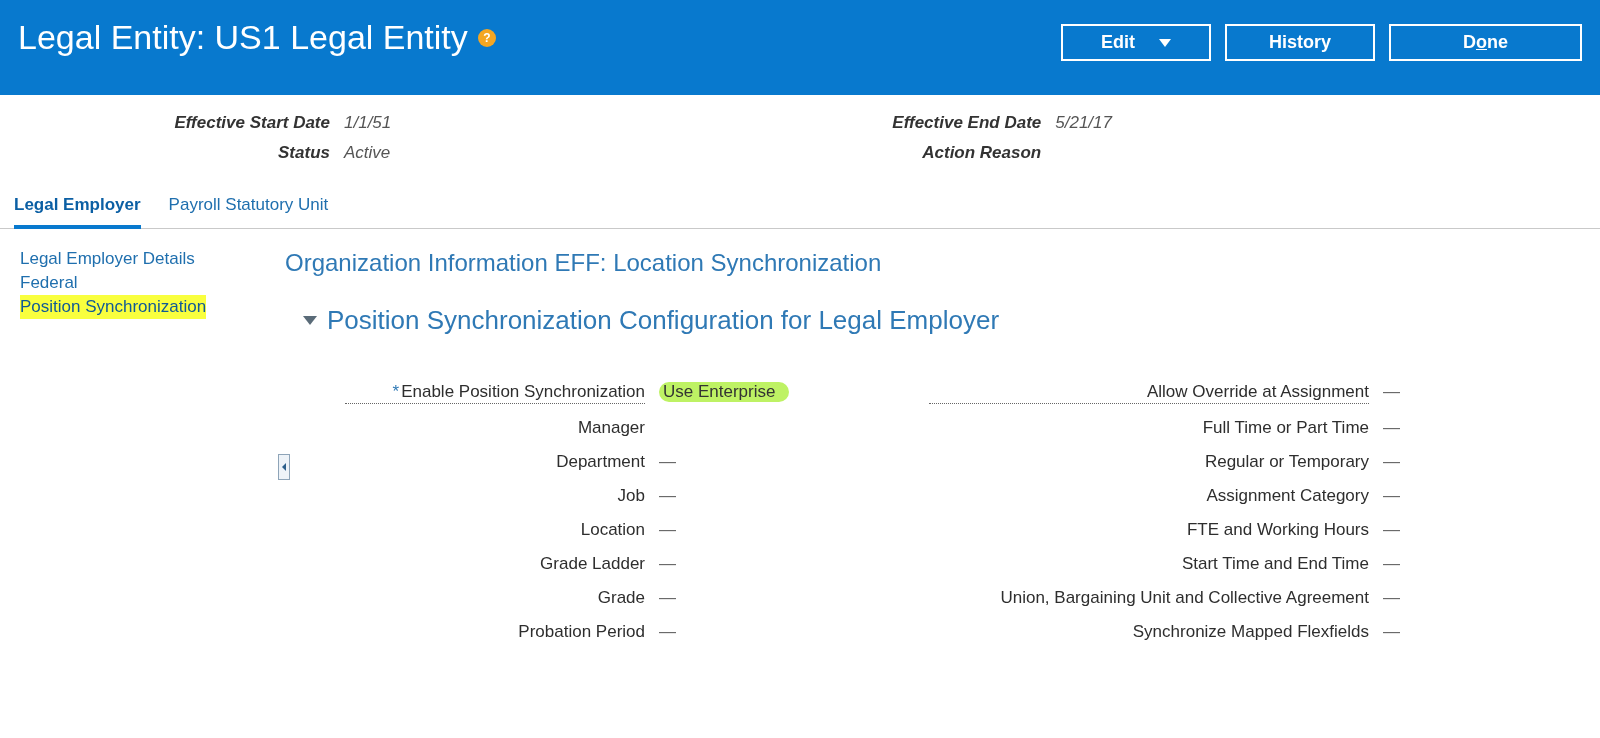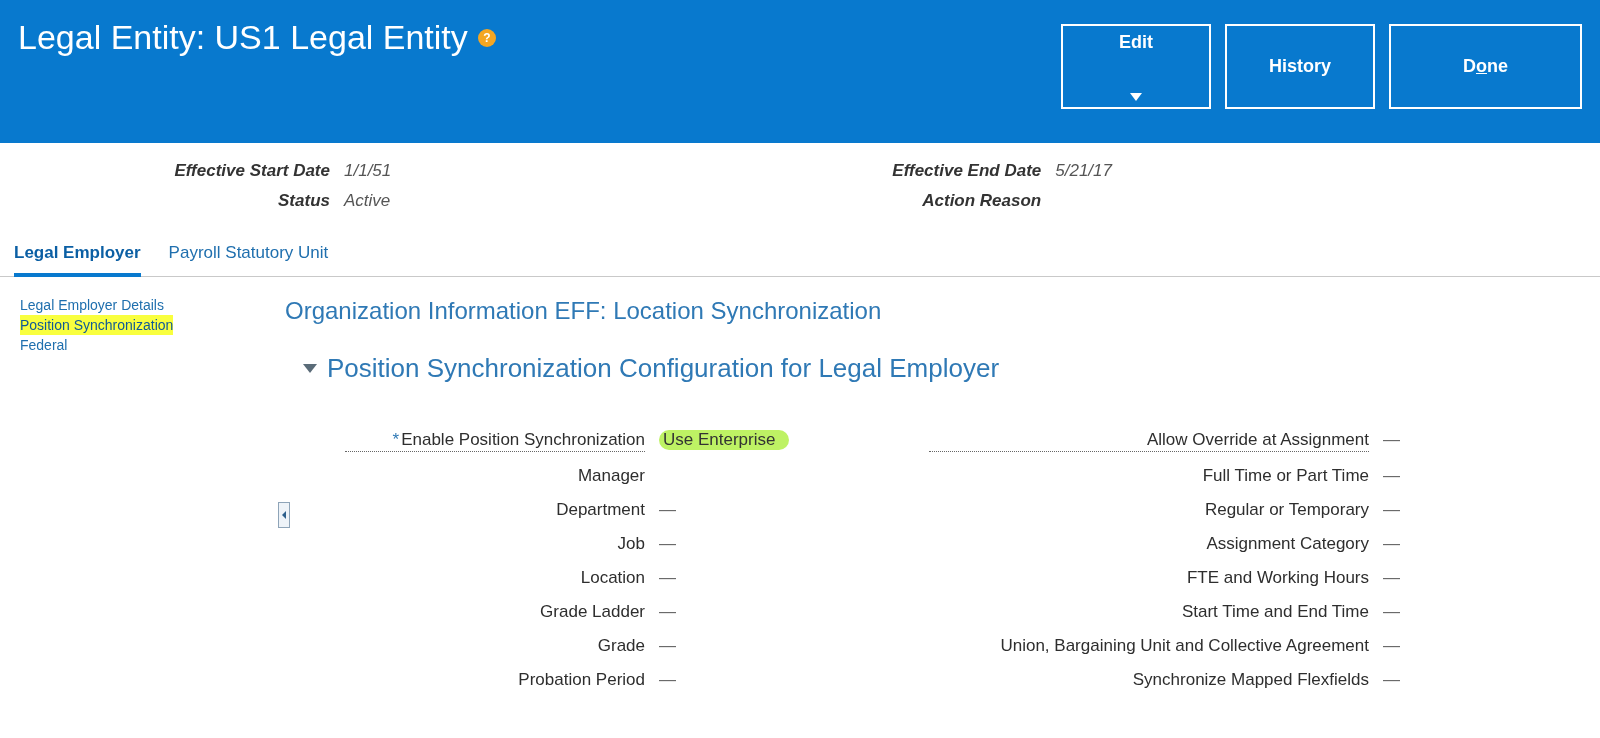--- a/index.html
+++ b/index.html
@@ -53,23 +53,22 @@
     background: transparent;
     font-size: 18px;
     font-weight: 600;
     padding: 6px 0;
     width: 150px;
     text-align: center;
     cursor: pointer;
     display: flex;
     align-items: center;
     justify-content: center;
-    gap: 40px;
+    gap: 24px;
     box-sizing: border-box;
-    flex-direction: column;
   }
   .hbtn.wide { width: 193px; }
   .caret-down {
     width: 0; height: 0;
     border-left: 6px solid transparent;
     border-right: 6px solid transparent;
     border-top: 8px solid #fff;
     display: inline-block;
   }
   .accesskey { text-decoration: underline; }
@@ -116,21 +115,21 @@
 
   
   .body {
     display: flex;
     position: relative;
   }
   .side-nav {
     width: 265px;
     padding: 18px 8px 0 20px;
     box-sizing: border-box;
-    font-size: 14px;
+    font-size: 17px;
   }
   .side-nav .navitem {
     color: #1f6fae;
     padding: 2px 0;
     cursor: pointer;
     display: inline-block;
   }
   .side-nav .navitem.highlight {
     background: #f9ff3e;
     color: #105a96;
@@ -258,22 +257,22 @@
 
 <div class="tabs">
   <div class="tab active">Legal Employer</div>
   <div class="tab">Payroll Statutory Unit</div>
 </div>
 
 <div class="body">
 
   <div class="side-nav">
     <div><span class="navitem">Legal Employer Details</span></div>
+    <div><span class="navitem">Federal</span></div>
     <div><span class="navitem highlight">Position Synchronization</span></div>
-    <div><span class="navitem">Federal</span></div>
   </div>
 
   <div class="splitter"></div>
 
   <div class="main">
     <div class="page-sub">Organization Information EFF: Location Synchronization</div>
 
     <div class="section-header">
       <span class="disclose"></span>
       <span>Position Synchronization Configuration for Legal Employer</span>

